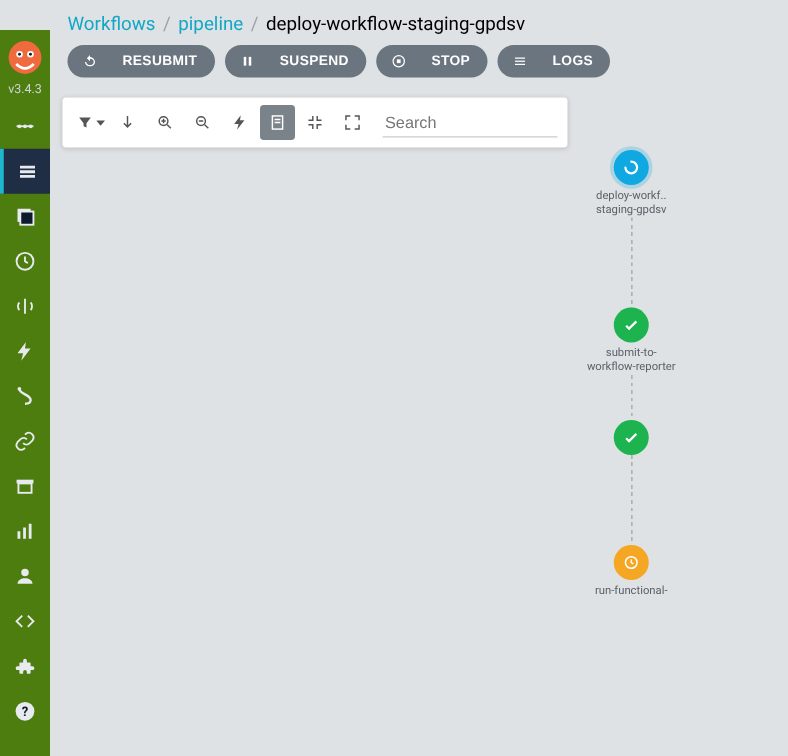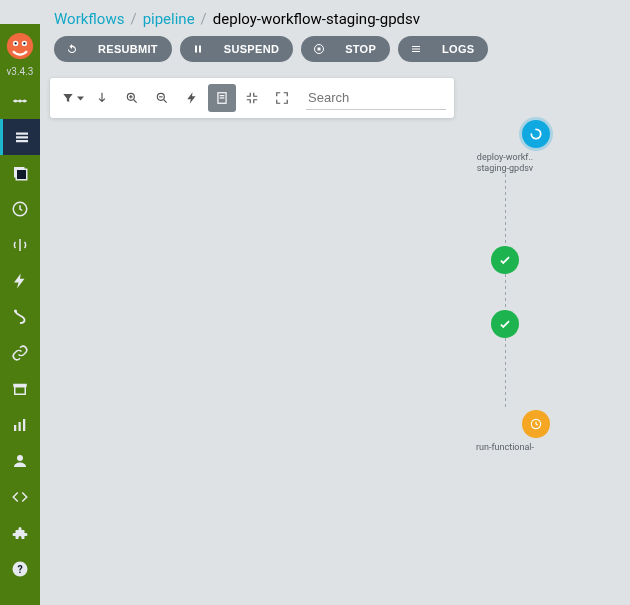--- a/index.html
+++ b/index.html
@@ -119,21 +119,21 @@
   position: absolute;
   left: 0; top: 70px; right: 0; bottom: 0;
 }
 .flow {
   position: absolute;
   left: 420px;
   top: 50px;
   display: flex; flex-direction: column; align-items: center;
 }
 .node {
-  display: flex; flex-direction: column; align-items: flex-end;
+  display: flex; flex-direction: column; align-items: center;
 }
 .node-circle {
   width: 28px; height: 28px;
   border-radius: 50%;
   display: flex; align-items: center; justify-content: center;
   color: #fff;
   cursor: pointer;
 }
 .c-blue { background: #0fa8e0; box-shadow: 0 0 0 3px rgba(15,168,224,0.25); }
 .c-green { background: #1db44f; }
@@ -364,20 +364,23 @@
       <div class="edge" style="height:36px"></div>
 
       <div class="edge" style="height:36px"></div>
 
       <div class="node">
         <div class="node-circle c-green">
           <svg viewBox="0 0 24 24">
               <path d="M5 13l4 4 10-10" fill="none" stroke="#fff" stroke-width="3"></path>
             </svg>
         </div>
+        <div class="node-label">
+          <span>submit-to-</span><br><span>workflow-reporter</span>
+        </div>
       </div>
       <div class="edge" style="height:36px"></div>
 
       <div class="node">
         <div class="node-circle c-green">
           <svg viewBox="0 0 24 24">
               <path d="M5 13l4 4 10-10" fill="none" stroke="#fff" stroke-width="3"></path>
             </svg>
         </div>
       </div>

